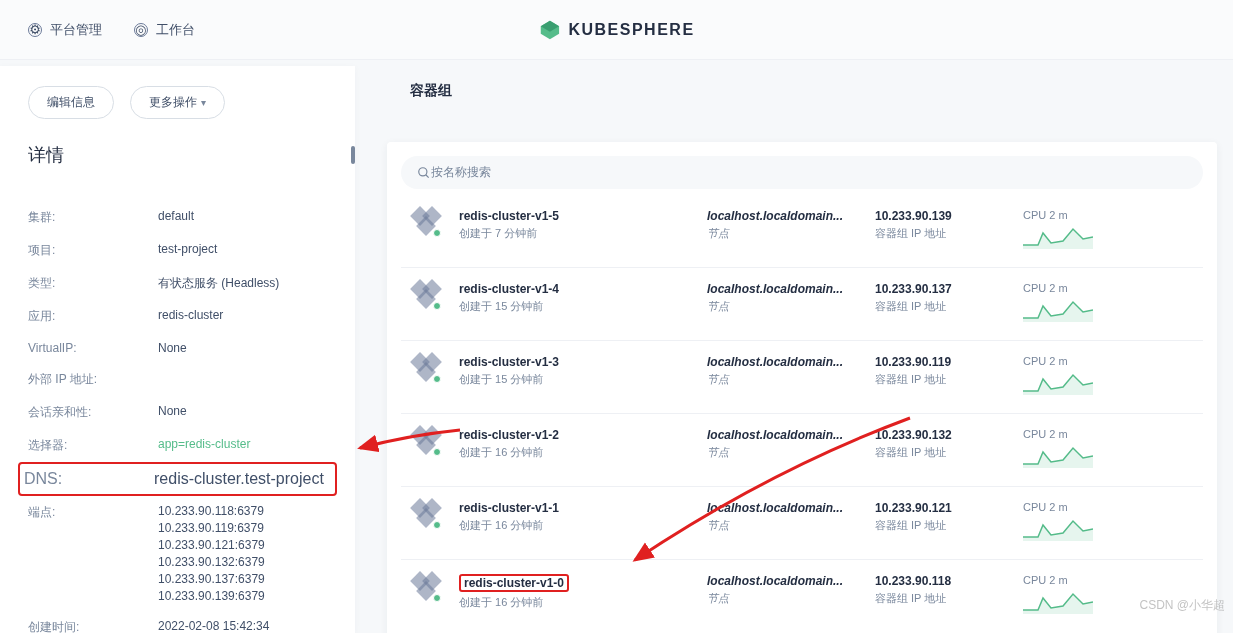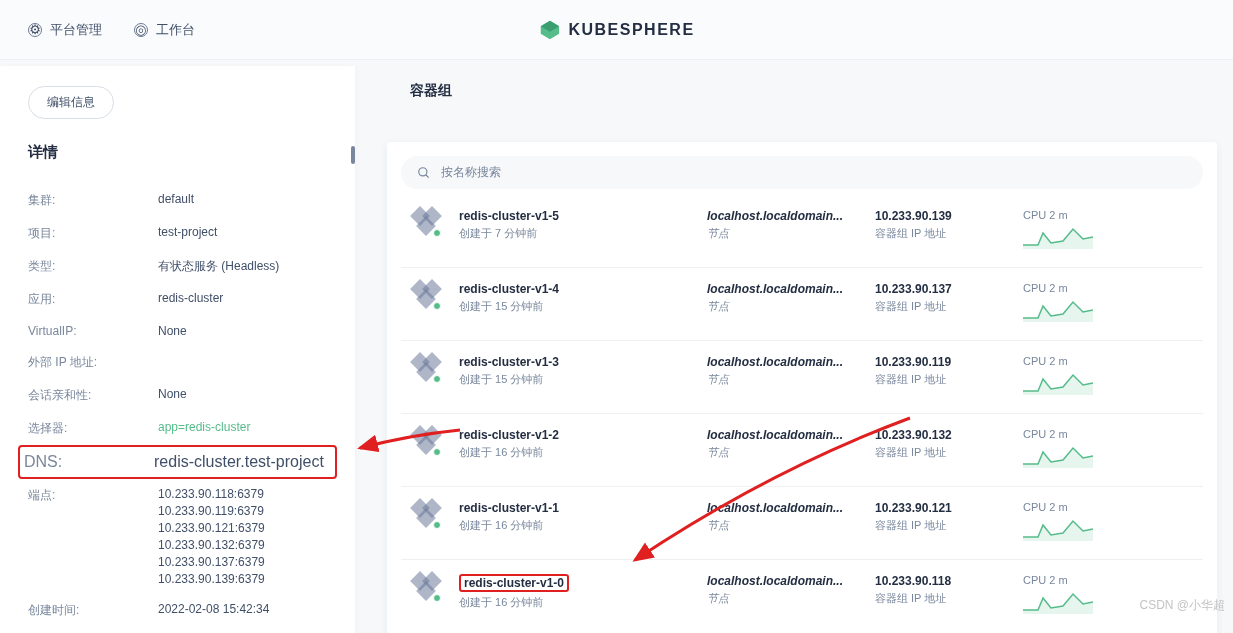--- a/index.html
+++ b/index.html
@@ -10,30 +10,30 @@
 .tb-icon { width: 14px; height: 14px; border-radius: 50%; border: 1.5px solid #6b7a99; display: inline-flex; align-items: center; justify-content: center; }
 .logo { position: absolute; left: 50%; transform: translateX(-50%); display: flex; align-items: center; gap: 8px; }
 .logo-mark { width: 22px; height: 22px; }
 .logo-text { font-weight: 700; font-size: 16px; letter-spacing: 1.5px; color: #242e42; }
 .sub-header { height: 40px; padding-left: 410px; display: flex; align-items: flex-end; font-size: 14px; color: #242e42; font-weight: 600; }
 .content { display: flex; height: calc(633px - 60px - 6px); margin-top: -34px;}
 .sidebar { width: 355px; background: #fff; padding: 20px 28px; overflow-y: auto; position: relative; box-shadow: 0 2px 8px rgba(36,46,66,.04); }
 .scroll-indicator { width: 4px; height: 18px; background: #79879c; position: absolute; right: 0; top: 80px; border-radius: 2px; }
 .btn-row { display: flex; gap: 16px; margin-bottom: 24px; }
 .btn { border: 1px solid #d8dee5; background: #fff; border-radius: 18px; padding: 7px 18px; font-size: 12px; color: #404f68; cursor: pointer; display: flex; align-items: center; gap: 4px; }
-.section-title { font-size: 15px; font-weight: 700; margin-bottom: 22px; }
+.section-title { font-size: 18px; font-weight: 400; margin-bottom: 34px; }
 .detail-row { display: flex; padding: 8px 0; font-size: 12px; }
 .detail-label { width: 130px; color: #79879c; flex-shrink: 0; }
 .detail-value { color: #404f68; flex: 1; word-break: break-all; }
 .link { color: #55bc8a; }
 .endpoints { display: flex; flex-direction: column; gap: 3px; }
 .highlight-box { border: 2px solid #e02020; border-radius: 4px; margin: 0 -10px; padding: 6px 4px; display: flex; }
 .main { flex: 1; padding: 76px 16px 20px 32px; overflow: hidden; position: relative; }
 .main-card { background: #fff; border-radius: 4px; box-shadow: 0 2px 8px rgba(36,46,66,.06); padding: 14px; }
-.search-bar { background: #f6f8fa; border-radius: 18px; padding: 8px 16px; display: flex; align-items: center; gap: 10px; color: #79879c; font-size: 12px; margin-bottom: 6px; }
+.search-bar { background: #f6f8fa; border-radius: 18px; padding: 8px 16px; display: flex; align-items: center; color: #79879c; font-size: 12px; margin-bottom: 6px; }
 .pod-row { display: flex; align-items: flex-start; padding: 14px 10px; border-bottom: 1px solid #eef0f4; gap: 18px; }
 .pod-row:last-child { border-bottom: none; }
 .pod-icon { width: 30px; height: 28px; position: relative; flex-shrink: 0; }
 .pod-icon-hex { width: 14px; height: 14px; background: #6b7a99; transform: rotate(45deg); position: absolute; }
 .pod-icon .h1 { left: 2px; top: 0; opacity: .55; }
 .pod-icon .h2 { left: 14px; top: 0; opacity: .55; }
 .pod-icon .h3 { left: 8px; top: 10px; opacity: .55; }
 .pod-icon-dot { width: 8px; height: 8px; border-radius: 50%; background: #55bc8a; position: absolute; right: 0; bottom: 0; border: 1px solid #fff; }
 .pod-name-col { width: 230px; }
 .pod-name { font-size: 12px; font-weight: 600; color: #242e42; }
@@ -76,20 +76,24 @@
   <span>容器组</span>
 </div>
 
 <div class="content">
   <div class="sidebar">
     <div class="scroll-indicator"></div>
     <div class="btn-row">
       <button class="btn">
           <span>编辑信息</span>
         </button>
+      <button class="btn">
+          <span>更多操作</span>
+          <span class="chevron">▾</span>
+        </button>
     </div>
     <div class="section-title">详情</div>
 
     <div class="detail-row">
         <div class="detail-label">集群:</div>
         <div class="detail-value">default</div>
       </div>
     <div class="detail-row">
         <div class="detail-label">项目:</div>
         <div class="detail-value">test-project</div>

